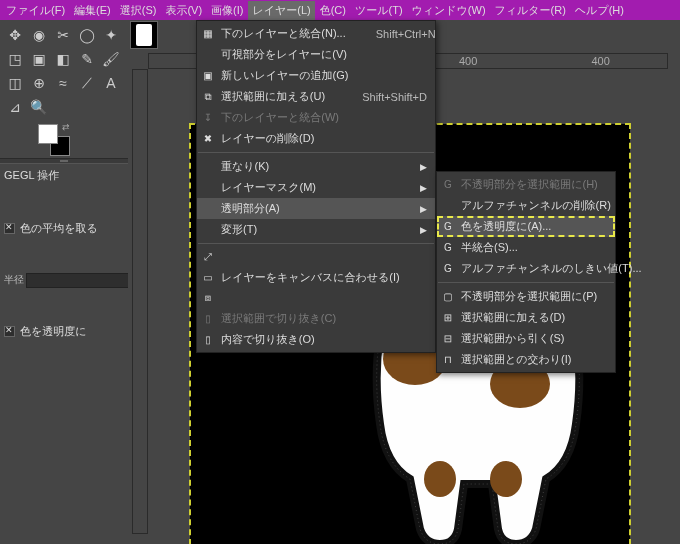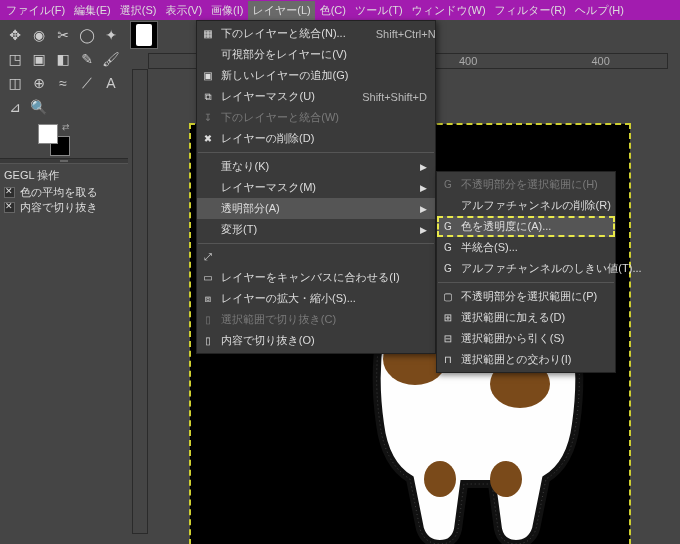--- a/index.html
+++ b/index.html
@@ -12,21 +12,21 @@
 .toolbox { padding: 4px; display: flex; flex-wrap: wrap; gap: 2px; }
 .tool { width: 22px; height: 22px; display: flex; align-items: center; justify-content: center; color: #ccc; font-size: 14px; }
 .color-swatches { padding: 6px 8px; position: relative; height: 36px; }
 .swatch-fg { width: 20px; height: 20px; background: #fff; border: 1px solid #888; position: absolute; left: 38px; top: 2px; z-index: 2; }
 .swatch-bg { width: 20px; height: 20px; background: #000; border: 1px solid #888; position: absolute; left: 50px; top: 14px; }
 .swap-icon { position: absolute; left: 62px; top: 0; font-size: 9px; color: #aaa; }
 .dock-sep { height: 6px; background: #3a3a3a; border-top:1px solid #2a2a2a; border-bottom:1px solid #555; display:flex; justify-content:center; align-items:center;}
 .dock-sep::after{content:""; width:8px; height:2px; background:#666;}
 .gegl-panel { padding: 2px 4px; }
 .gegl-title { font-weight: normal; padding: 2px 0; }
-.gegl-row { display:flex; align-items:center; gap:2px; }
+.gegl-row { display:flex; align-items:center; gap:2px;margin-top:36px; }
 .gegl-row label { flex: 0 0 auto; color:#bbb; font-size:10px; }
 .gegl-input { flex:1; background:#2e2e2e; border:1px solid #222; color:#ddd; padding:1px 2px; text-align:right; font-size:10px; }
 .spinner { width:10px; display:flex; flex-direction:column; }
 .spinner div{height:8px; background:#555; border:1px solid #333; font-size:6px; text-align:center; line-height:6px;}
 .check { width:11px; height:11px; border:1px solid #666; background:#2e2e2e; display:inline-block; margin-right:3px; position:relative;}
 .check.checked::after{content:"✕"; position:absolute; left:0; top:-2px; font-size:9px; color:#ddd;}
 .canvas-area { flex:1; position: relative; background: #454545; overflow:hidden; }
 .tab-thumb { position:absolute; left:2px; top:1px; width:28px; height:28px; background:#000; border:1px solid #666; display:flex; align-items:center; justify-content:center;}
 .tab-thumb-inner{ width:16px; height:22px; background:#fff; border-radius:2px;}
 .ruler-h { position:absolute; left:20px; right:12px; top:33px; height:16px; background:#454545; border:1px solid #2a2a2a; font-size:8px; color:#aaa; display:flex; justify-content:space-around; align-items:center;}
@@ -89,22 +89,30 @@
       <div class="swap-icon">⇄</div>
     </div>
     <div class="dock-sep"></div>
     <div class="gegl-panel">
       <div class="gegl-title">GEGL 操作</div>
       <div class="gegl-row">
         <span class="check checked"></span>
         <span>色の平均を取る</span>
       </div>
       <div class="gegl-row">
+        <label>半径</label>
+        <input class="gegl-input" value="3" style="">
+        <div class="spinner">
+            <div>▴</div>
+            <div>▾</div>
+          </div>
+      </div>
+      <div class="gegl-row">
         <span class="check checked"></span>
-        <span>内容で切り抜き</span>
+        <span>色を透明度に</span>
       </div>
     </div>
   </div>
 
   <div class="canvas-area">
     <div class="tab-thumb">
         <div class="tab-thumb-inner"></div>
       </div>
     <div class="ruler-h">
       <span>0</span>
@@ -137,21 +145,21 @@
   </div>
   <div class="menu-item">
     <span>可視部分をレイヤーに(V)</span>
   </div>
   <div class="menu-item">
     <span class="ico">▣</span>
     <span>新しいレイヤーの追加(G)</span>
   </div>
   <div class="menu-item">
     <span class="ico">⧉</span>
-    <span>レイヤーマスク(U)</span>
+    <span>選択範囲に加える(U)</span>
     <span class="shortcut">Shift+Shift+D</span>
   </div>
   <div class="menu-item disabled">
     <span class="ico">↧</span>
     <span>下のレイヤーと統合(W)</span>
   </div>
   <div class="menu-item">
     <span class="ico">✖</span>
     <span>レイヤーの削除(D)</span>
   </div>
@@ -175,21 +183,20 @@
   <div class="menu-sep"></div>
   <div class="menu-item">
     <span class="ico">⤢</span>
   </div>
   <div class="menu-item">
     <span class="ico">▭</span>
     <span>レイヤーをキャンバスに合わせる(I)</span>
   </div>
   <div class="menu-item">
     <span class="ico">⧈</span>
-    <span>レイヤーの拡大・縮小(S)...</span>
   </div>
   <div class="menu-item disabled">
     <span class="ico">▯</span>
     <span>選択範囲で切り抜き(C)</span>
   </div>
   <div class="menu-item">
     <span class="ico">▯</span>
     <span>内容で切り抜き(O)</span>
   </div>
 </div>

